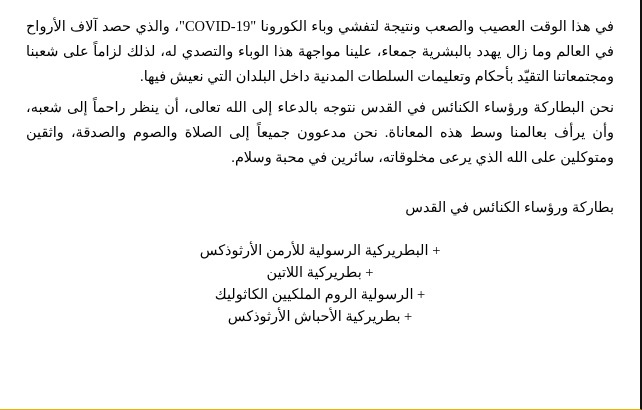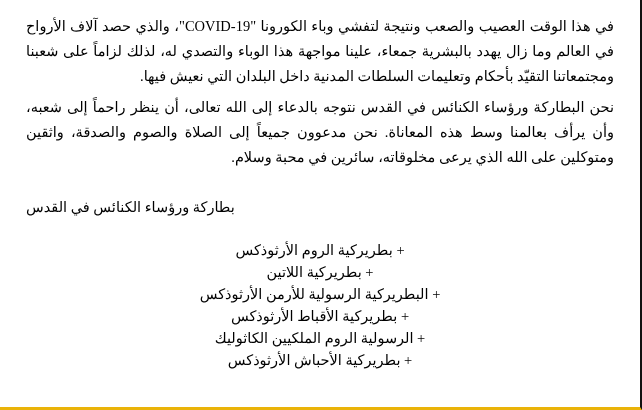--- a/index.html
+++ b/index.html
@@ -14,36 +14,36 @@
     color: #000000;
     overflow: hidden;
   }
   .page {
     position: relative;
     width: 642px;
     height: 410px;
     box-sizing: border-box;
     background: #ffffff;
     border-right: 2px solid #111111;
-    border-bottom: 3px solid #eab308;
+    border-bottom: 1px solid #eab308;
     padding: 14px 26px 0 26px;
   }
   .para {
     direction: rtl;
     text-align: justify;
     text-align-last: right;
     font-size: 14.5px;
     line-height: 1.72;
     margin: 0 0 6px 0;
     letter-spacing: 0;
   }
   .spacer-lg { height: 20px; }
   .heading {
     direction: rtl;
-    text-align: left;
+    text-align: right;
     font-size: 14.5px;
     line-height: 1.6;
     margin: 0;
   }
   .list {
     direction: rtl;
     margin: 0;
     padding: 0;
     list-style: none;
   }
@@ -65,22 +65,20 @@
 
   <p class="para">نحن البطاركة ورؤساء الكنائس في القدس نتوجه بالدعاء إلى الله تعالى، أن ينظر راحماً إلى شعبه، وأن يرأف بعالمنا وسط هذه المعاناة. نحن مدعوون جميعاً إلى الصلاة والصوم والصدقة، واثقين ومتوكلين على الله الذي يرعى مخلوقاته، سائرين في محبة وسلام.</p>
 
   <div class="spacer-lg"></div>
 
   <p class="heading">بطاركة ورؤساء الكنائس في القدس</p>
 
   <div class="spacer-lg"></div>
 
   <ul class="list">
-    <li class="list-item">+ بطريركية الروم الأرثوذكس</li>
+    <li class="list-item">+ البطريركية الرسولية للأرمن الأرثوذكس</li>
     <li class="list-item">+ بطريركية اللاتين</li>
-    <li class="list-item">+ البطريركية الرسولية للأرمن الأرثوذكس</li>
-    <li class="list-item">+ بطريركية الأقباط الأرثوذكس</li>
     <li class="list-item">+ الرسولية الروم الملكيين الكاثوليك</li>
     <li class="list-item">+ بطريركية الأحباش الأرثوذكس</li>
 
   </ul>
 
 </div>
 
 </body></html>

